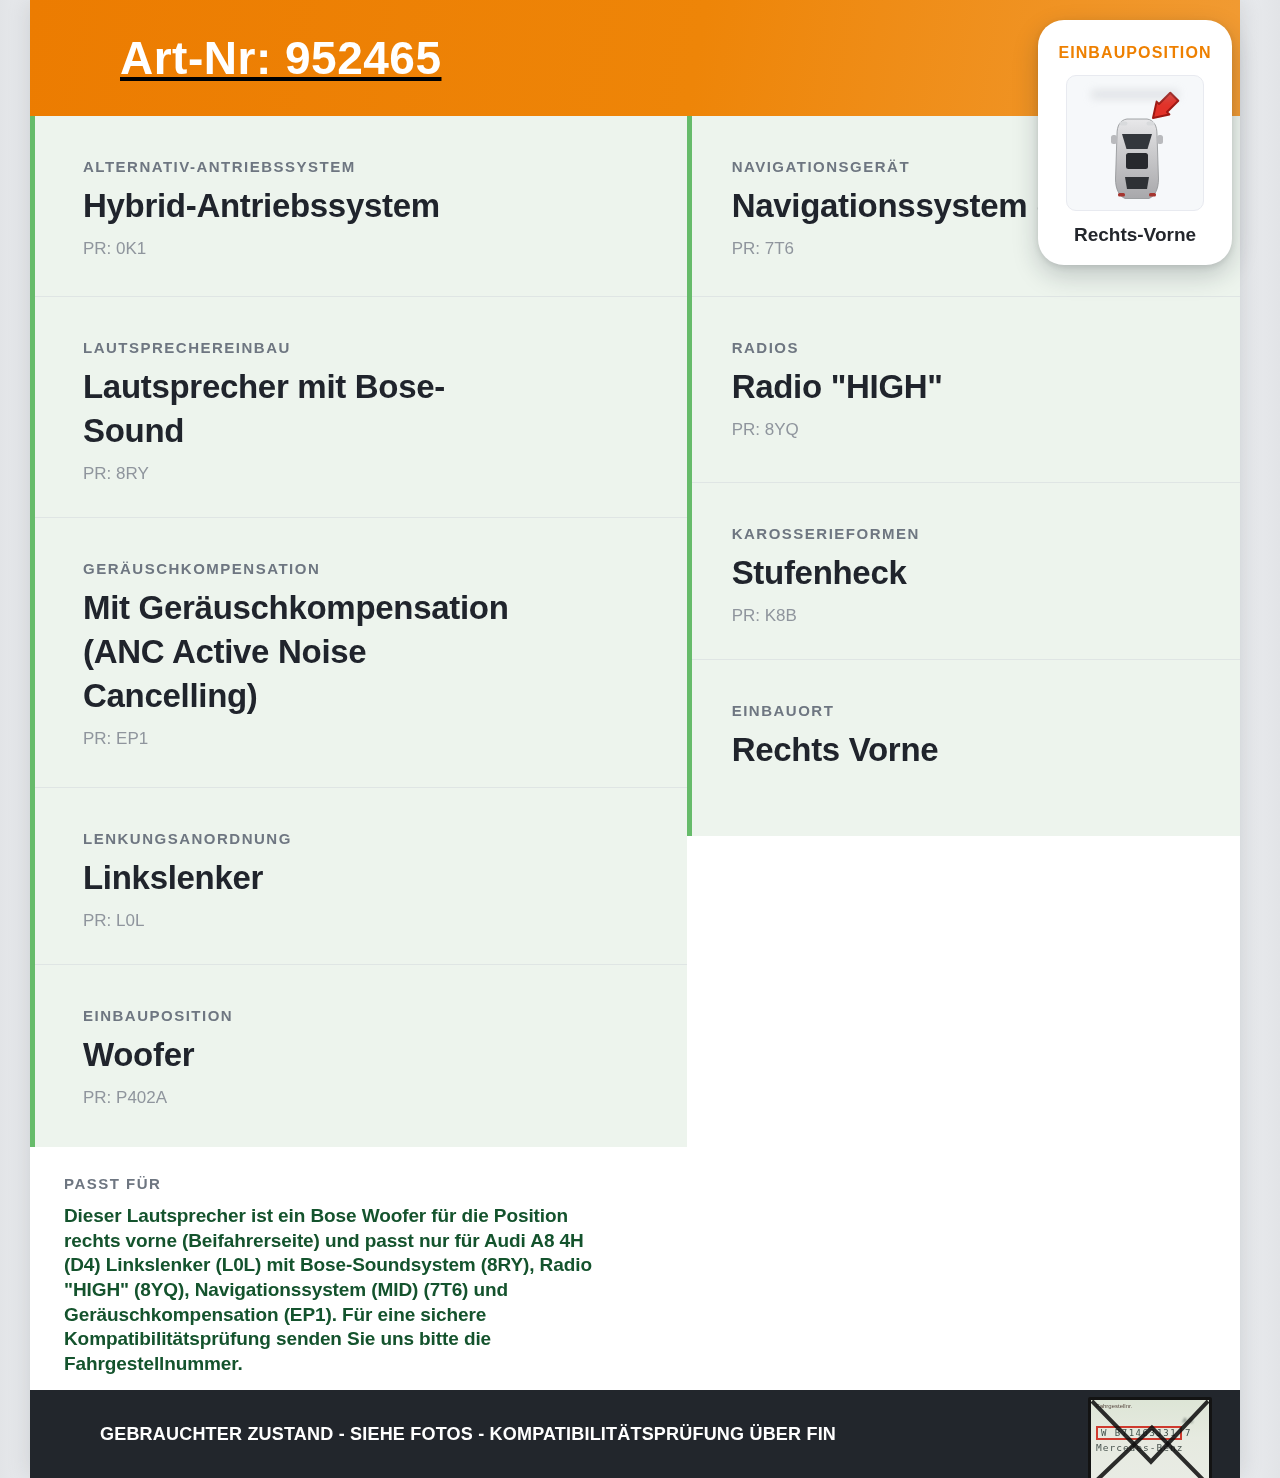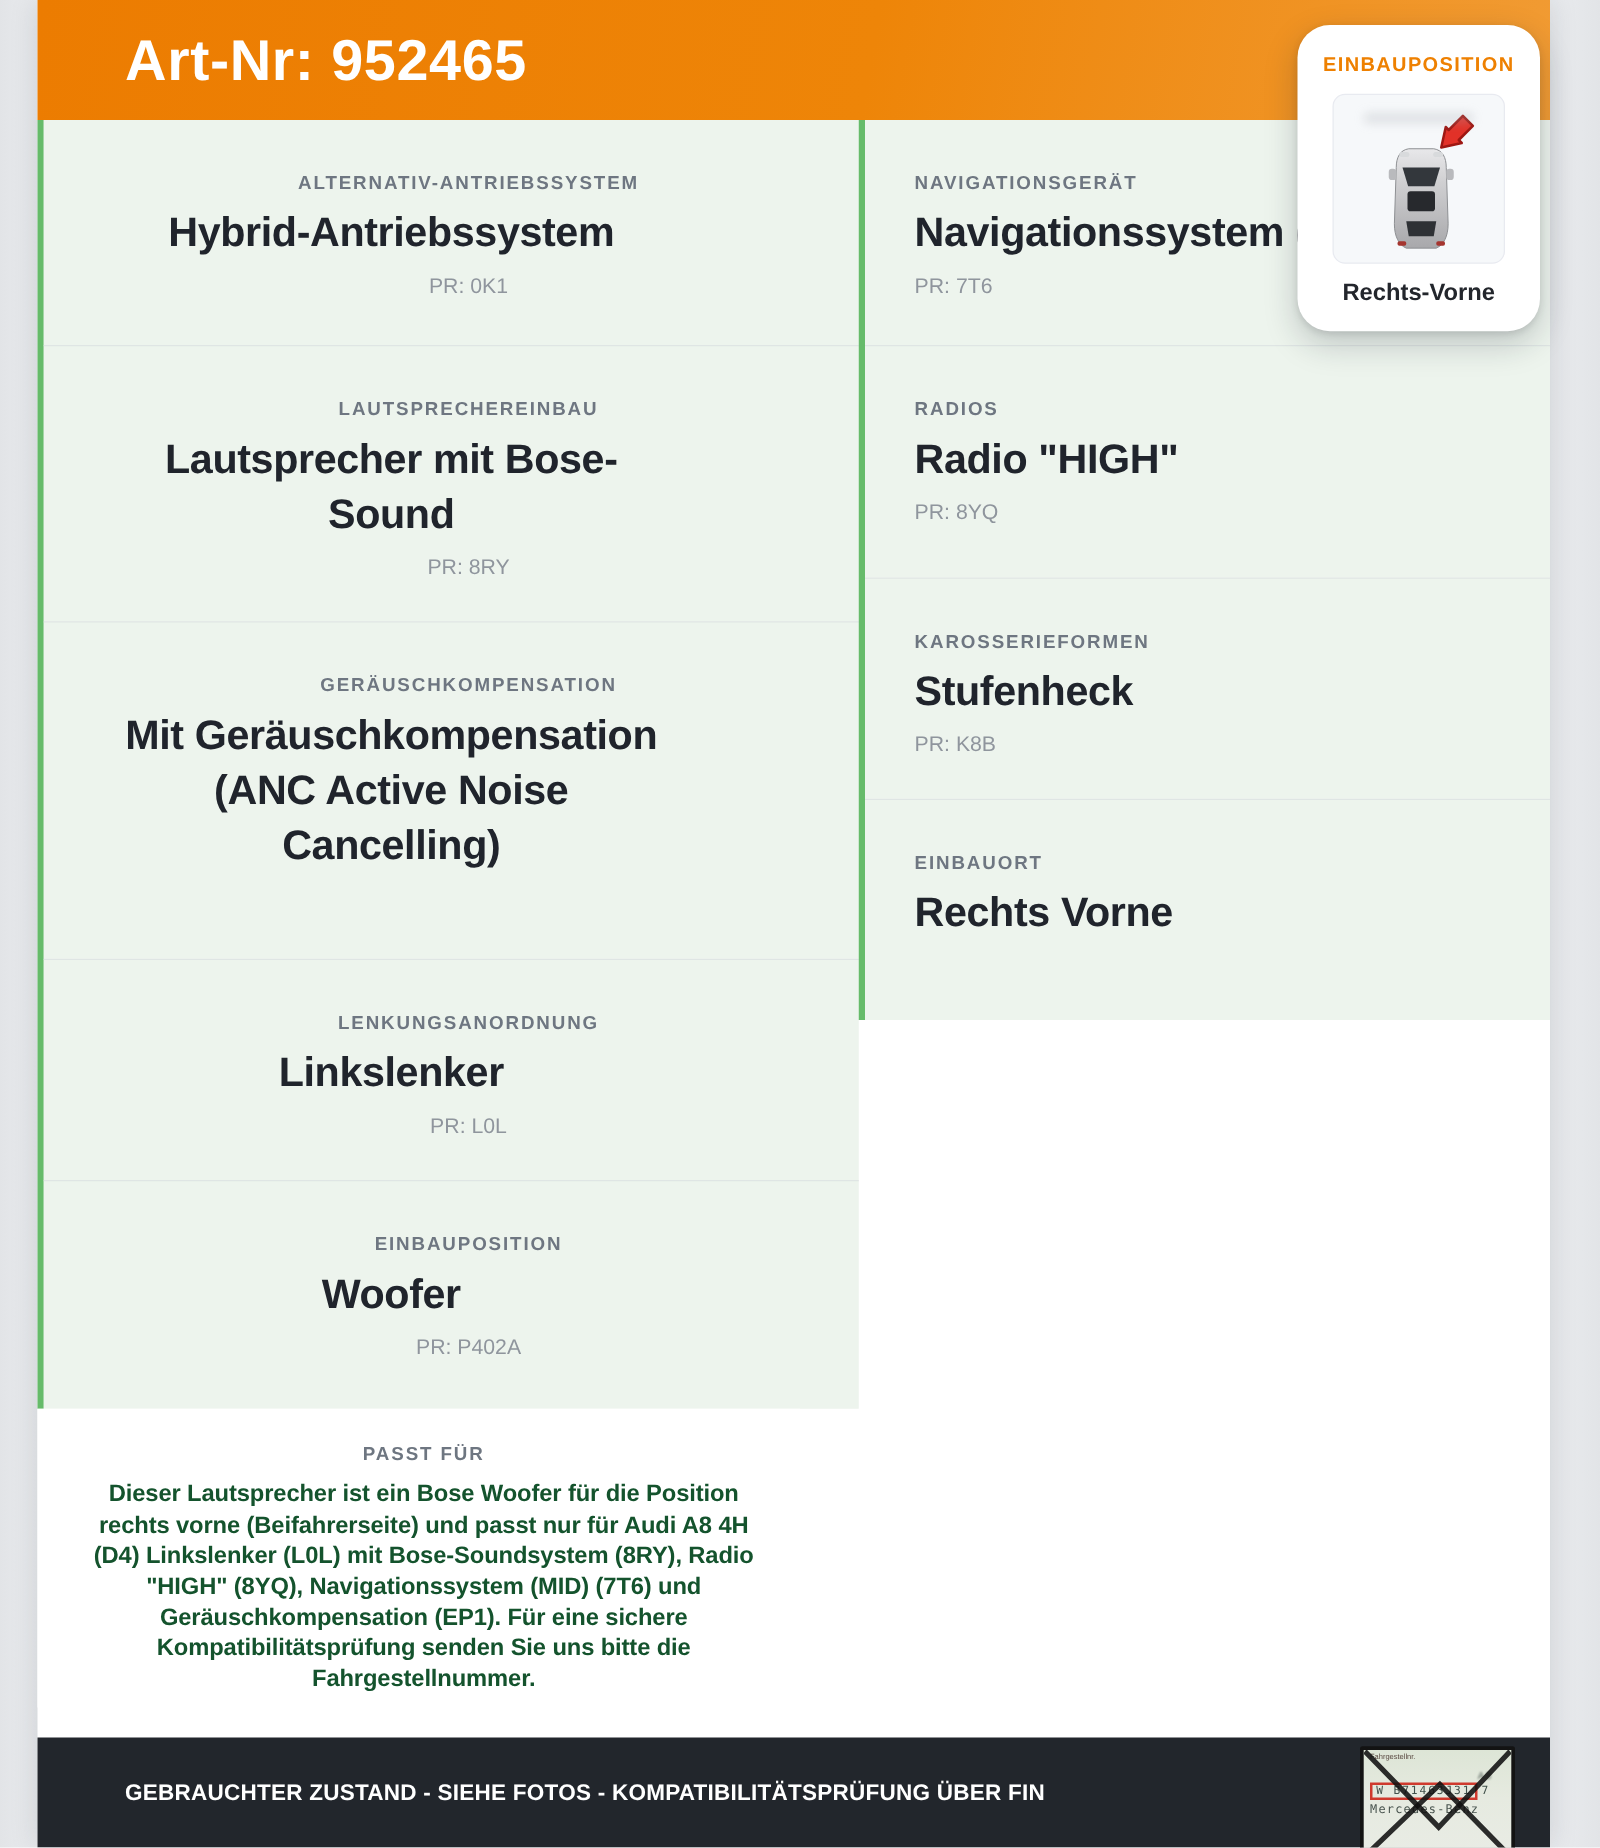--- a/index.html
+++ b/index.html
@@ -20,31 +20,32 @@
     font-family:"Liberation Sans",sans-serif;
     position:relative;
   }
   .content{
     position:absolute;left:30px;top:0;width:1210px;height:1478px;
     background:#ffffff;
     box-shadow:0 0 22px rgba(25,30,40,.16);
   }
   
   .header{
-    height:96px;
+    height:116px;
     background:linear-gradient(100deg,#ec7c01 0%,#ee8508 55%,#f19b33 100%);
     display:flex;align-items:center;
-    padding-left:70px;
+    padding-left:90px;
+    text-decoration:underline;
   }
   .header h1{
     color:#ffffff;font-size:46px;font-weight:800;letter-spacing:.5px;
   }
   
   .main{display:flex;align-items:flex-start;}
-  .col-left{width:712px;text-align:center;}
+  .col-left{width:712px;}
   .col-right{width:600px;}
   .cards{border-left:5px solid var(--green-border);}
   .card{
     background:var(--mint);
     padding:42px 20px 0 48px;
   }
   .card + .card{border-top:1px solid var(--divider);}
   .col-right .card{padding-left:40px;}
   .col-left  .card:nth-child(1){min-height:180px;}
   .col-left  .card:nth-child(2){min-height:221px;}
@@ -154,20 +155,21 @@
           <div class="card-pr">PR: 0K1</div>
         </div>
         <div class="card">
           <div class="card-label">LAUTSPRECHEREINBAU</div>
           <div class="card-title">Lautsprecher mit Bose-Sound</div>
           <div class="card-pr">PR: 8RY</div>
         </div>
         <div class="card">
           <div class="card-label">GERÄUSCHKOMPENSATION</div>
           <div class="card-title">Mit Geräuschkompensation (ANC Active Noise Cancelling)</div>
+          <div class="card-pr">PR: EP1</div>
         </div>
         <div class="card">
           <div class="card-label">LENKUNGSANORDNUNG</div>
           <div class="card-title">Linkslenker</div>
           <div class="card-pr">PR: L0L</div>
         </div>
         <div class="card">
           <div class="card-label">EINBAUPOSITION</div>
           <div class="card-title">Woofer</div>
           <div class="card-pr">PR: P402A</div>

